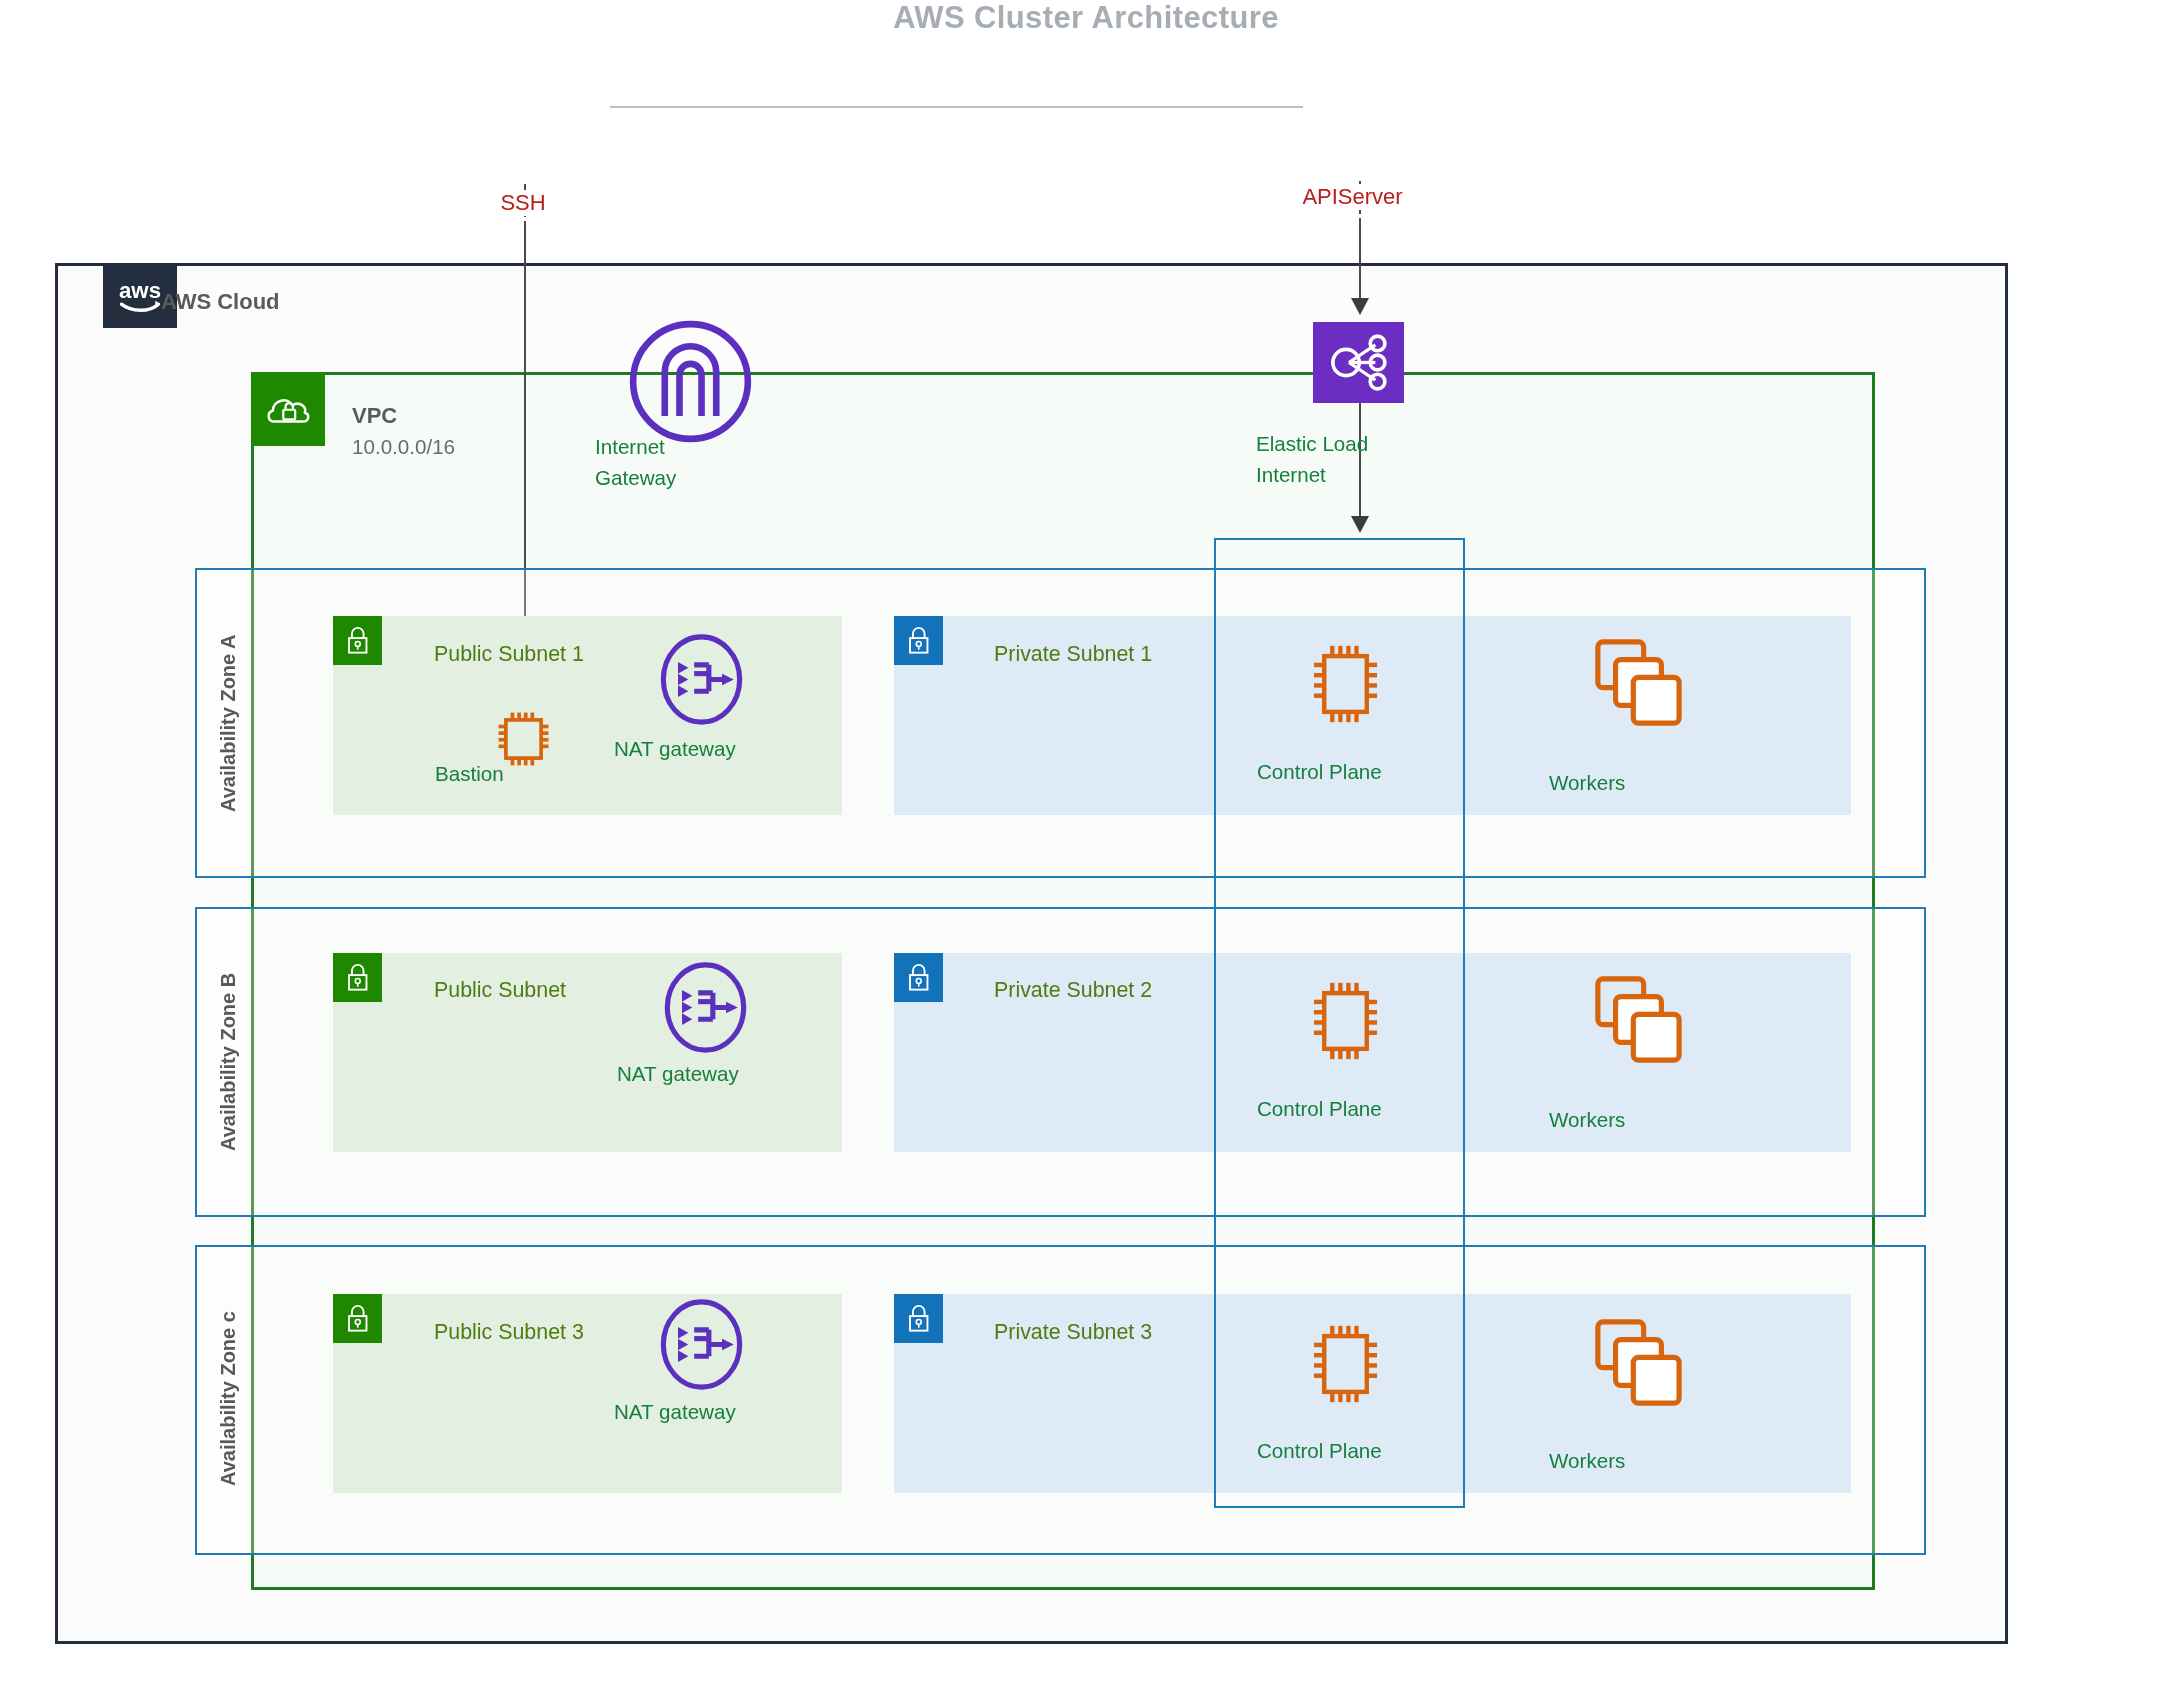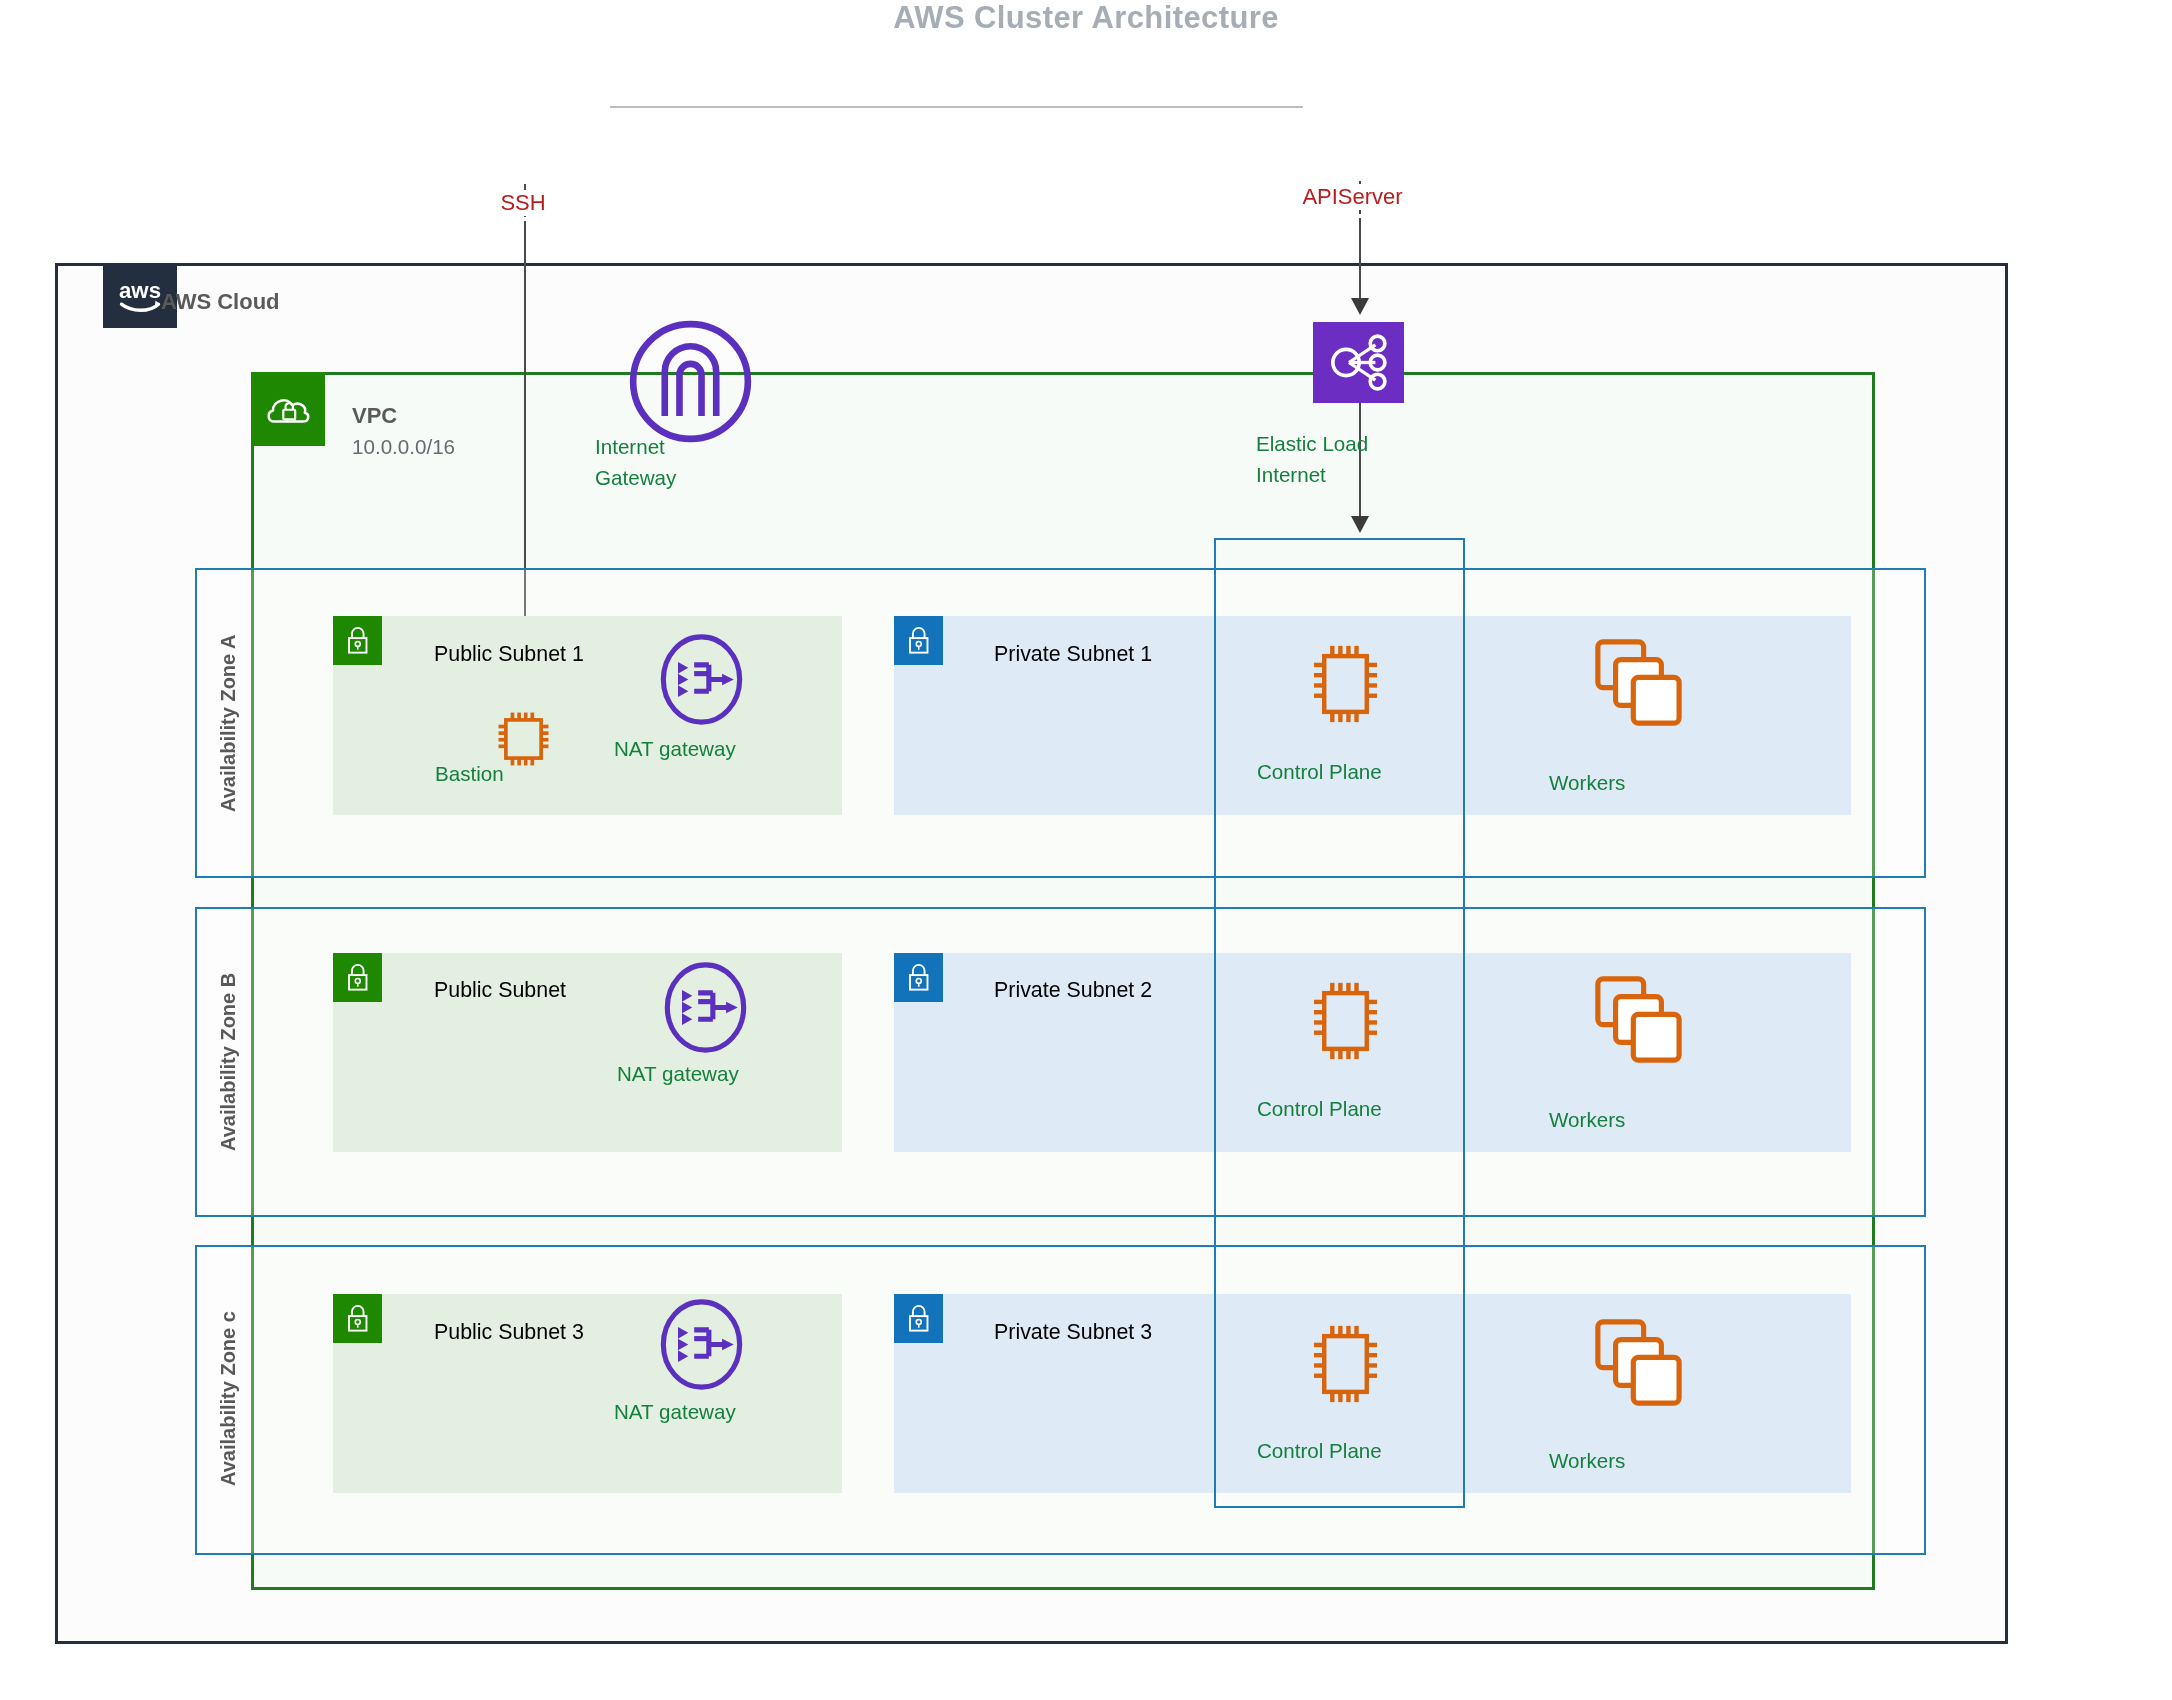--- a/index.html
+++ b/index.html
@@ -36,21 +36,21 @@
             font-size:20px;font-weight:bold;color:#595959;
             display:flex;align-items:center;justify-content:center;}
 
   
   .subnet-bg{box-sizing:border-box;}
   .subnet-bg.public{background:#E3EFE1;}
   .subnet-bg.private{background:#DEEAF5;}
   .subnet-badge{width:49px;height:49px;display:flex;align-items:center;justify-content:center;}
   .subnet-badge.public{background:#1E8900;}
   .subnet-badge.private{background:#1273BA;}
-  .subnet-title{font-size:21.4px;color:#000000;}
+  .subnet-title{font-size:21.4px;color:#4d7c0f;}
 
   
   .node-label{font-size:20.6px;color:#15803d;text-align:left;}
 
   
   .vline{background:#4A4A4A;width:2.2px;}
   .arrowhead{width:0;height:0;border-left:9.6px solid transparent;
              border-right:9.6px solid transparent;border-top:17.7px solid #3B3B3B;}
   .conn-label{font-size:22px;color:#b91c1c;background:#FFFFFF;padding:0 4.4px;}
 

